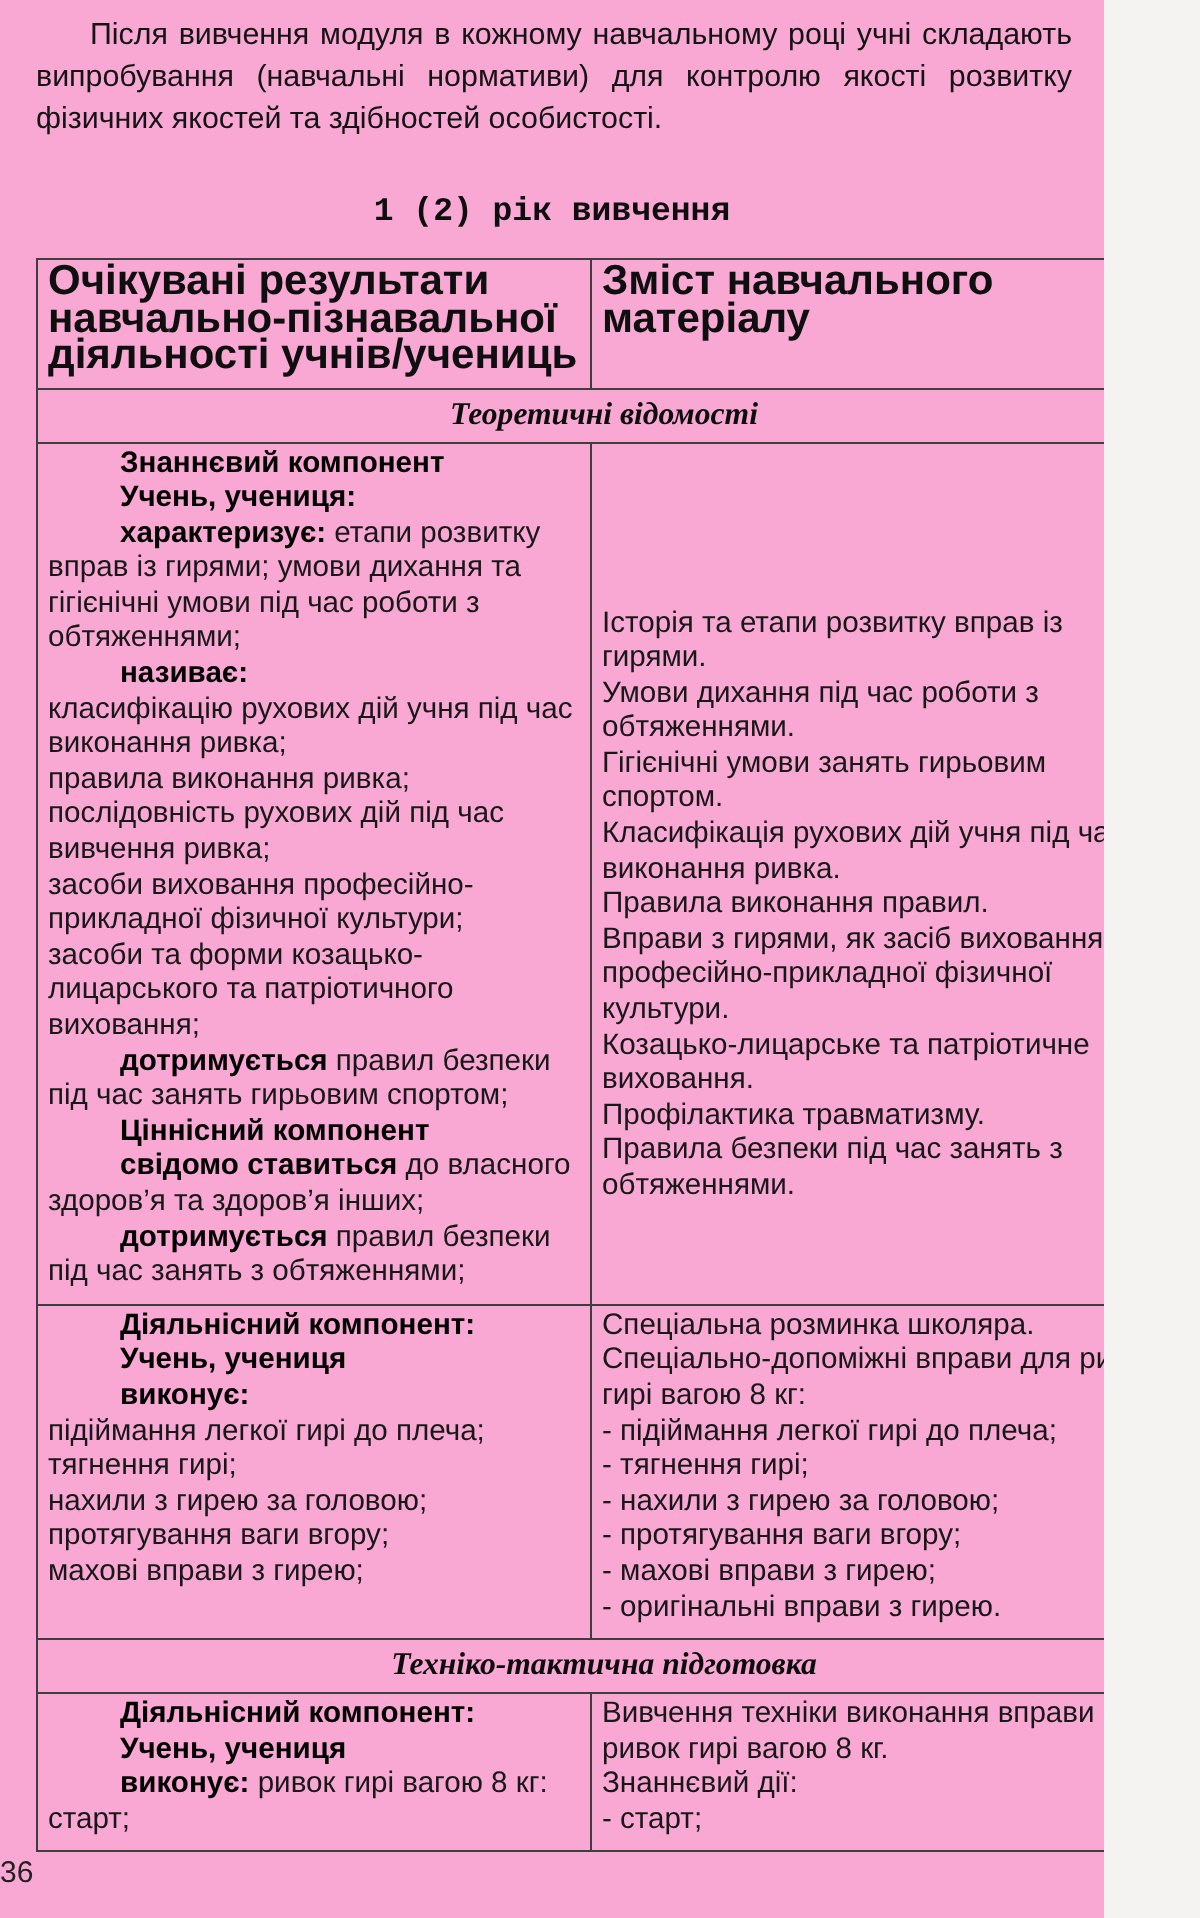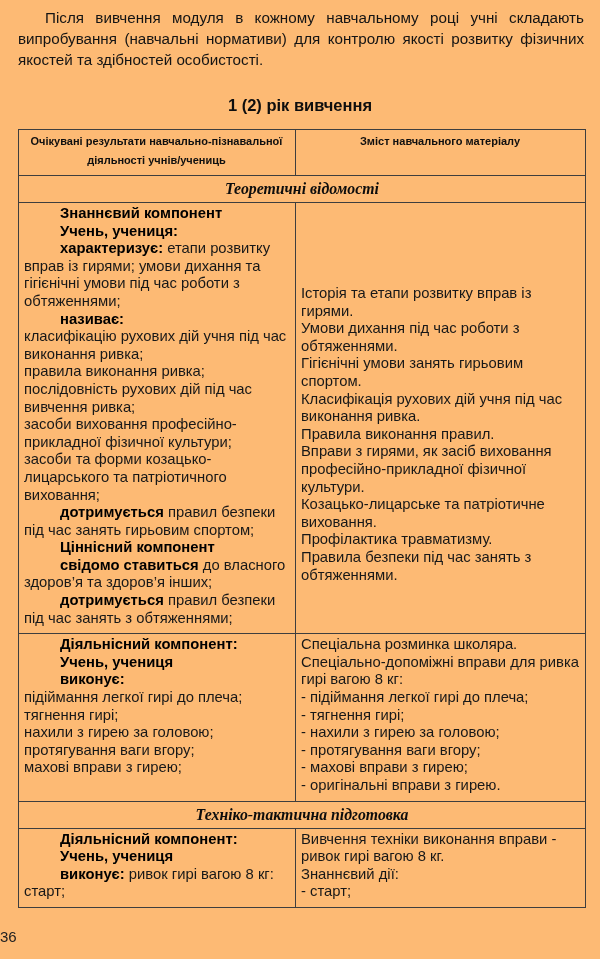--- a/index.html
+++ b/index.html
@@ -1,46 +1,46 @@
 <!DOCTYPE html>
 <html lang="uk"><head>
 <meta charset="utf-8">
 <style>
   html,body{margin:0;padding:0;}
   body{width:600px;height:959px;background:#f4f3f1;}
   .page{
-    position:relative;width:600px;height:959px;overflow:hidden;
-    background:#fdba74;
+    position:relative;width:552px;height:959px;overflow:hidden;
+    background:#f9a8d4;
     font-family:"Liberation Sans","DejaVu Sans",sans-serif;
     color:#181818;
   }
   .intro{
     margin:7px 16px 0 18px;
     font-size:15.2px;line-height:21px;
     text-align:justify;text-indent:27px;color:#141414;
   }
   .heading{
     margin-top:26px;text-align:center;
-    font-weight:bold;font-size:16.5px;color:#0e0e0e;
+    font-weight:bold;font-size:16.5px;color:#0e0e0e;font-family:Liberation Mono, monospace;
   }
   table.curriculum{
     margin:14px 0 0 18px;width:567px;
     border-collapse:collapse;table-layout:fixed;
     font-size:14.8px;line-height:17.6px;
   }
   table.curriculum td{
     border:1.6px solid #3e3e3e;
     vertical-align:top;
     padding:2px 6px 6px 5px;
   }
   col.c-left{width:277px;}
   col.c-right{width:290px;}
   td.hdr{
-    text-align:center;vertical-align:middle;
-    font-weight:bold;font-size:11px;line-height:18.5px;
+    vertical-align:middle;
+    font-weight:bold;font-size:21px;line-height:18.5px;
     padding:6px 8px;color:#0f0f0f;
   }
   tr.section-row td{
     text-align:center;
     font-family:Liberation Serif, serif;
     font-style:italic;font-weight:bold;
     font-size:15.8px;line-height:19px;
     padding:3px 4px 4px 4px;color:#0d0d0d;
   }
   td.cell .li{margin:0;}

